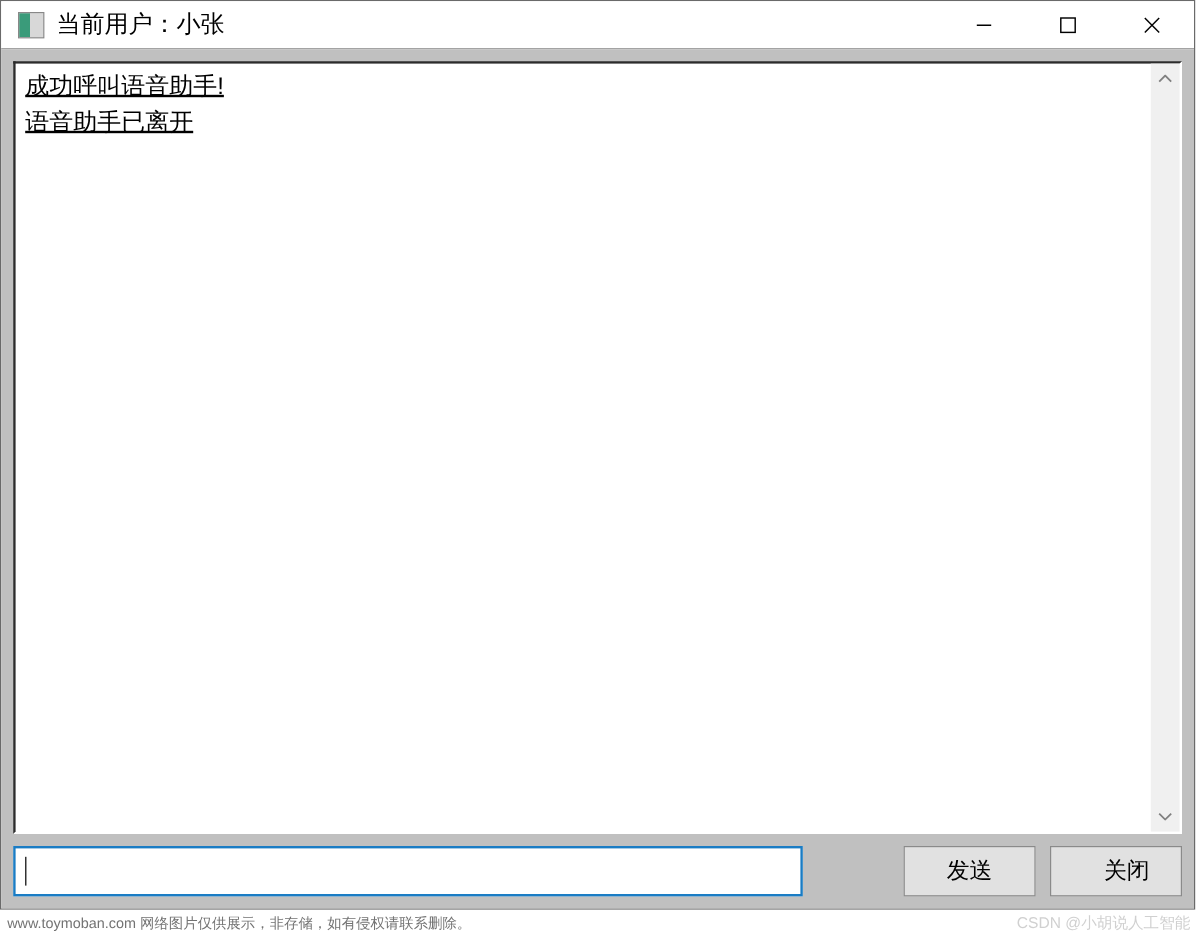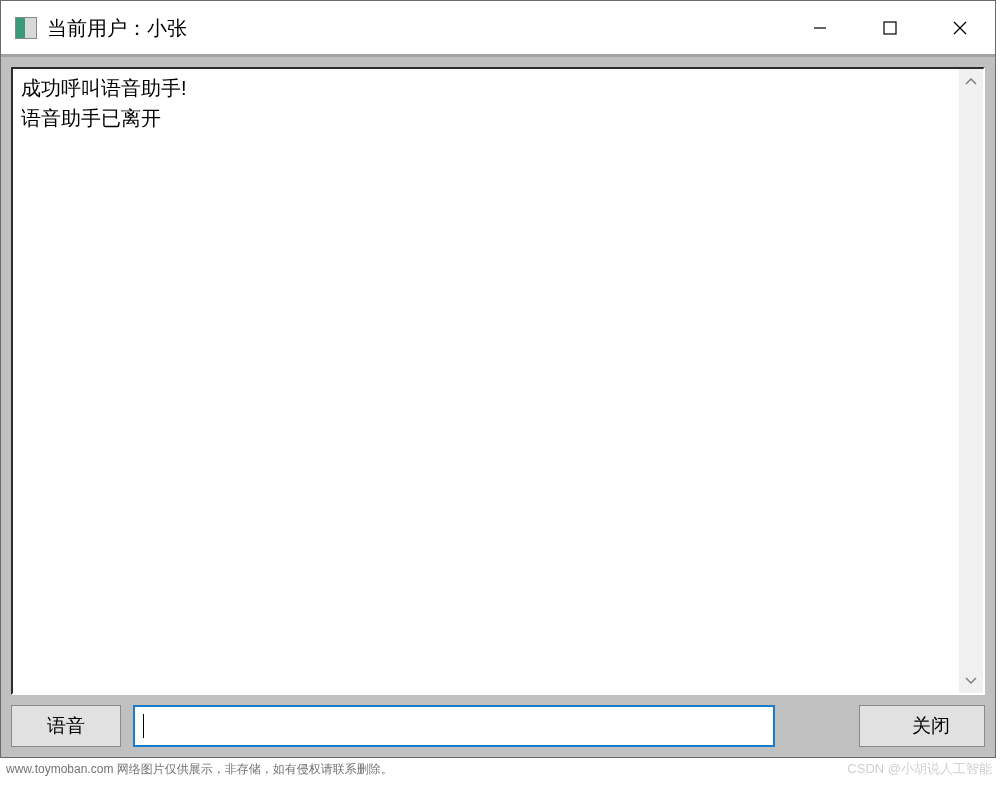--- a/index.html
+++ b/index.html
@@ -21,25 +21,25 @@
       width: 996px;
       height: 758px;
       border: 1px solid #6a6a6a;
       background: #ffffff;
       display: flex;
       flex-direction: column;
       position: relative;
     }
     
     .titlebar {
-      height: 56px;
-      display: flex;
-      align-items: center;
-      background: #ffffff;
-      border-bottom: 3px solid #a3a3a3;
+      height: 40px;
+      display: flex;
+      align-items: center;
+      background: #ffffff;
+      border-bottom: 1px solid #a3a3a3;
     }
     
     .titlebar-icon {
       width: 22px;
       height: 22px;
       margin-left: 14px;
       margin-right: 10px;
       background: linear-gradient(to right, #3a9b7a 0%, #3a9b7a 45%, #d8d8d8 45%, #d8d8d8 100%);
       border: 1px solid #888;
       flex-shrink: 0;
@@ -83,20 +83,21 @@
     .output-container {
       flex: 1;
       background: #ffffff;
       border: 2px inset #e0e0e0;
       border-top-color: #808080;
       border-left-color: #808080;
       border-right-color: #ffffff;
       border-bottom-color: #ffffff;
       display: flex;
       position: relative;
+      text-decoration: underline;
     }
     
     .output-text {
       flex: 1;
       padding: 4px 8px;
       font-size: 20px;
       line-height: 1.5;
       color: #000;
       white-space: pre-line;
       overflow-y: auto;
@@ -143,21 +144,21 @@
     
     .btn-voice {
       width: 110px;
     }
     
     .btn-send {
       width: 110px;
     }
     
     .btn-close {
-      width: 126px;
+      width: 110px;
       padding-left: 22px;
     }
     
     .spacer {
       width: 60px;
     }
     
     .input-wrapper {
       flex: 1;
       background: #ffffff;
@@ -244,26 +245,26 @@
         </div>
         <div class="scroll-arrow">
           <svg width="12" height="8" viewBox="0 0 12 8">
             <path d="M1 2 L6 7 L11 2" fill="none" stroke="#808080" stroke-width="1.5"></path>
           </svg>
         </div>
       </div>
     </div>
 
     <div class="bottom-bar">
-      <button class="btn btn-voice">语音</button>
       <div class="input-wrapper">
         <span class="text-cursor"></span>
         <input type="text" class="text-input" value="" style="">
       </div>
       <div class="spacer"></div>
+      <button class="btn btn-send">发送</button>
       <button class="btn btn-close">关闭</button>
     </div>
 
   </div>
 
 </div>
 
 <div class="watermark-left">www.toymoban.com 网络图片仅供展示，非存储，如有侵权请联系删除。</div>
 <div class="watermark-right">CSDN @小胡说人工智能</div>
 

